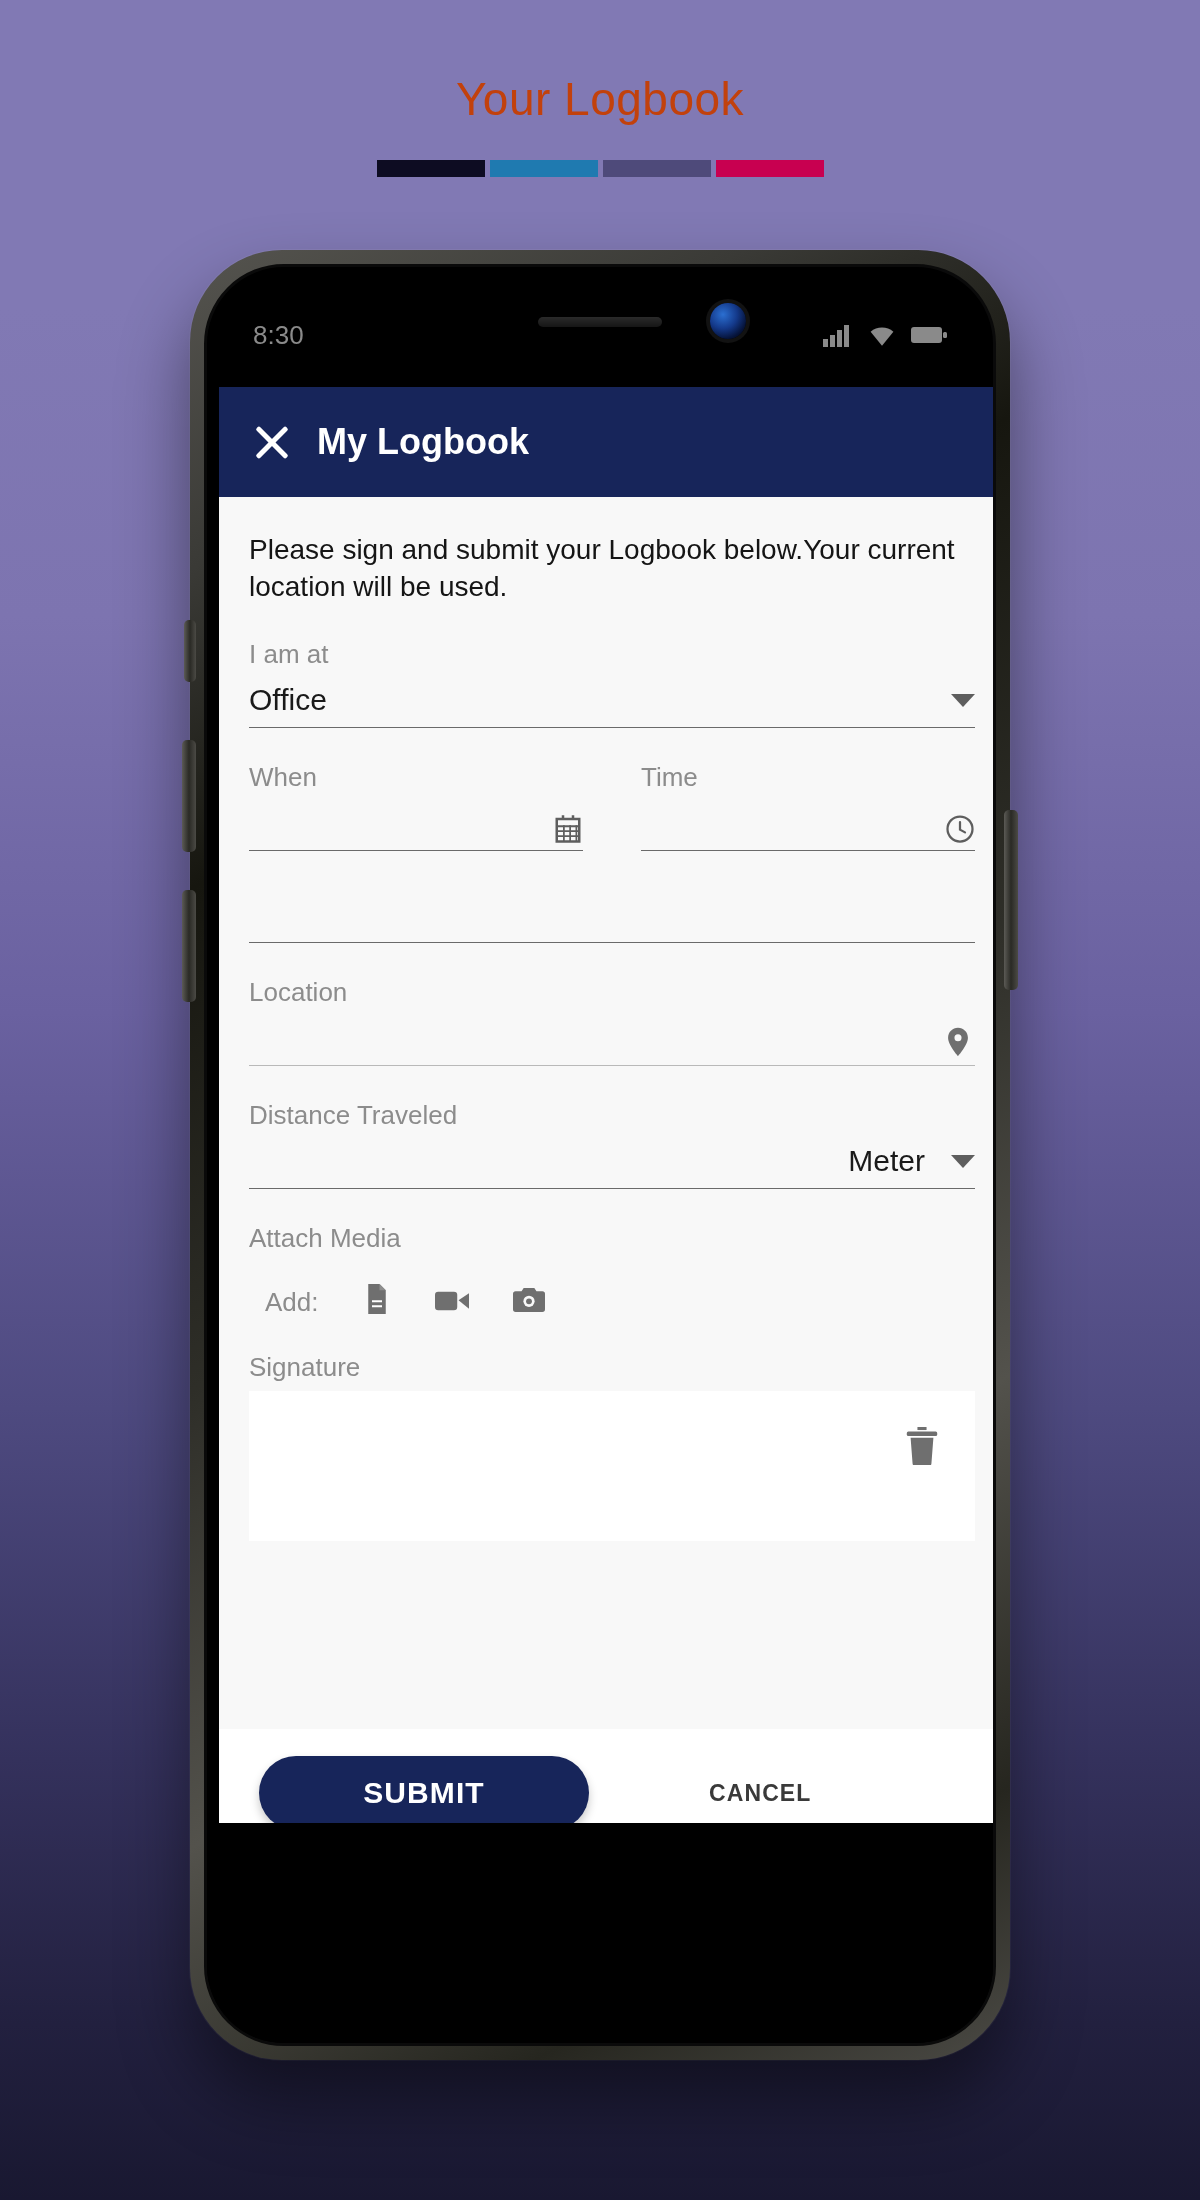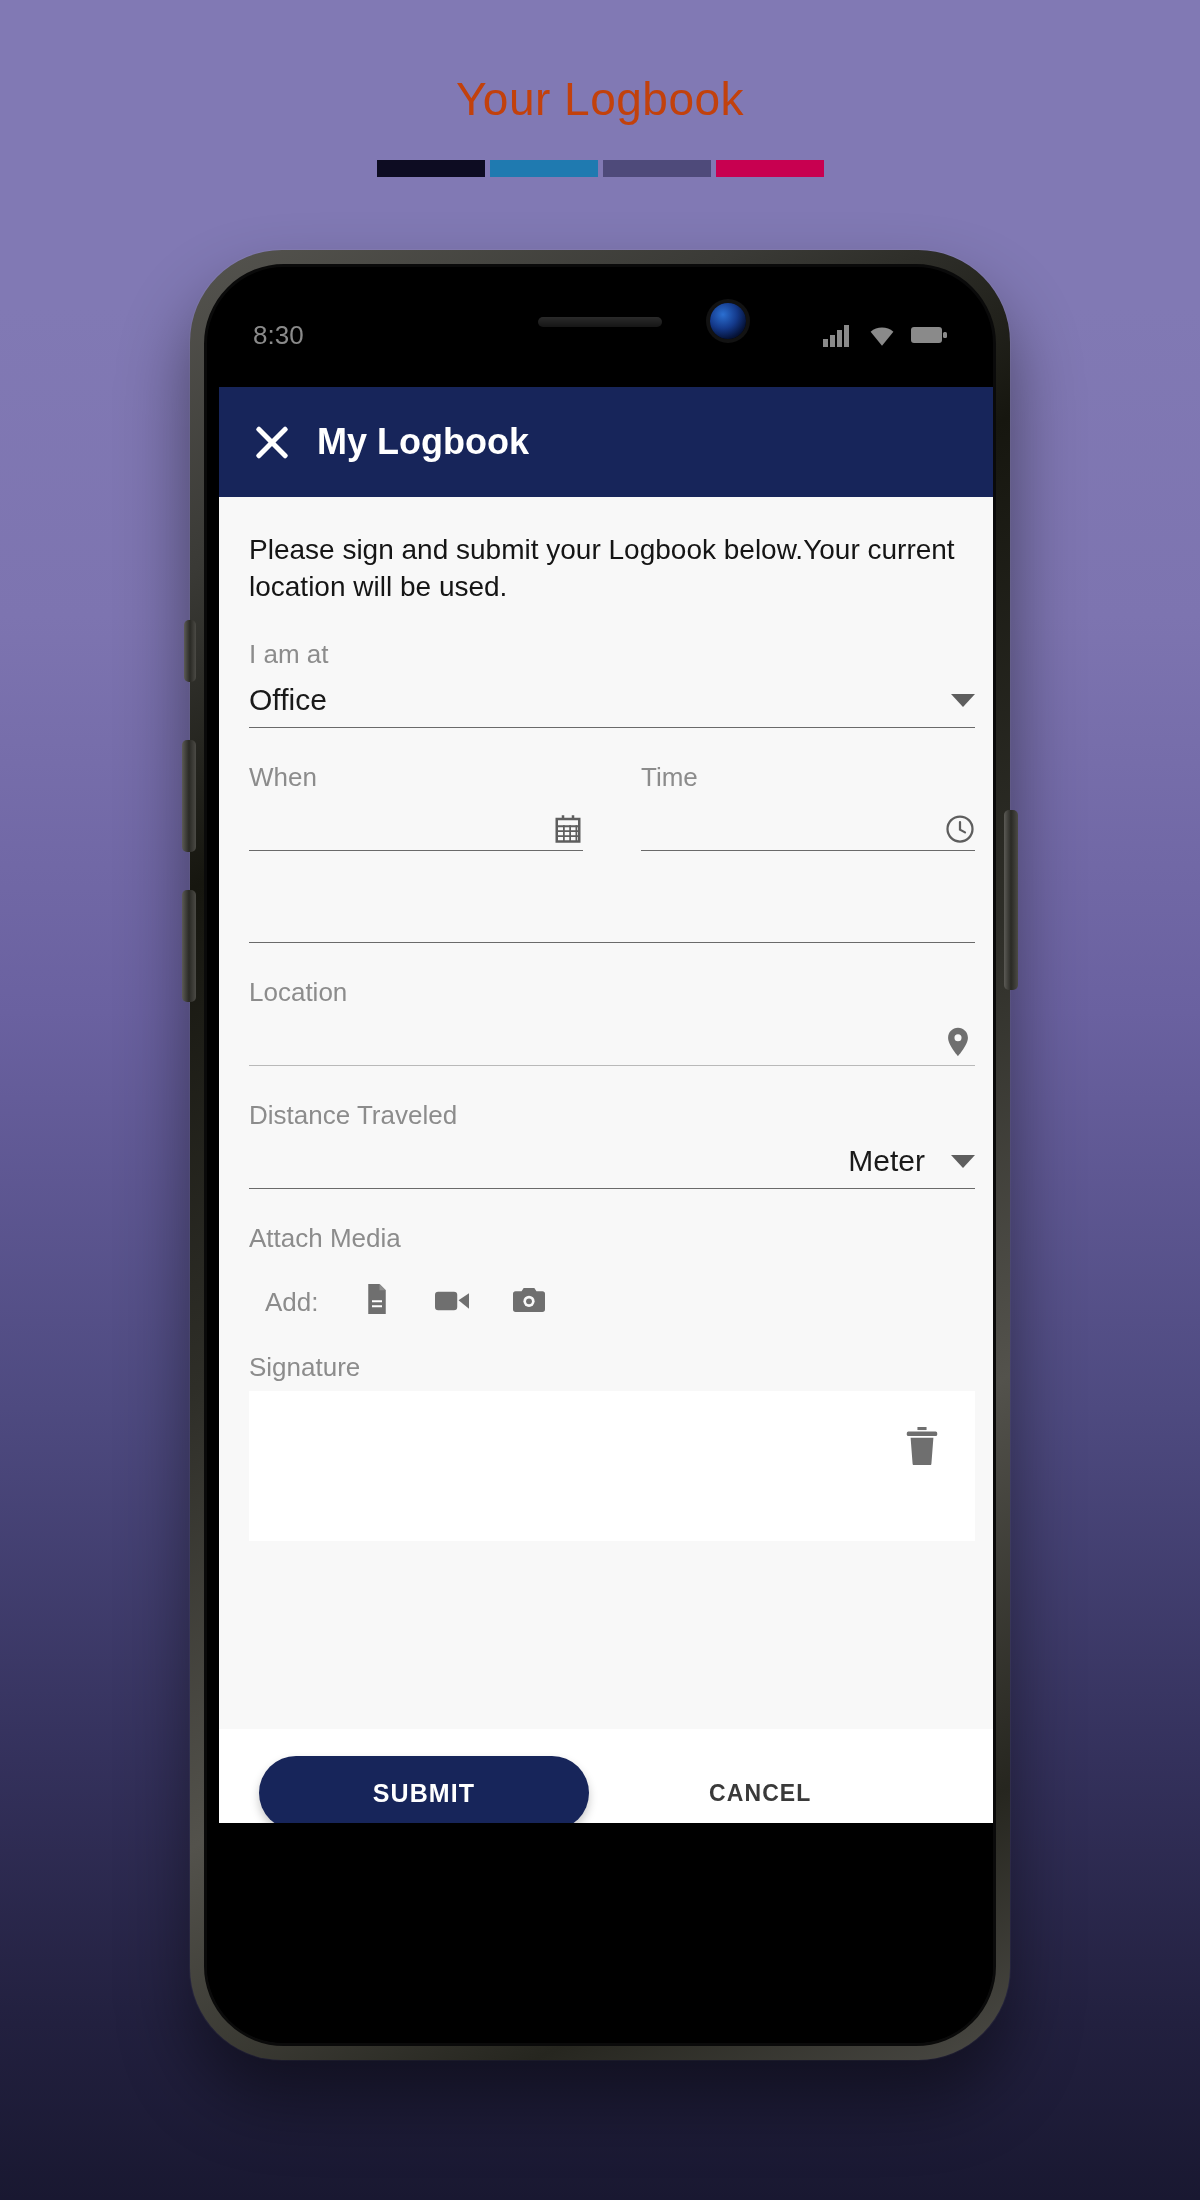--- a/index.html
+++ b/index.html
@@ -123,21 +123,21 @@
   }
   .trash { position:absolute; right:36px; top:36px; cursor:pointer; }
 
   .actions {
     position:absolute; left:0; bottom:0; width:100%; height:128px;
     background:#ffffff; display:flex; align-items:center; padding:0 40px; gap:0;
   }
   .submit-btn {
     width:330px; height:74px; border-radius:40px; background:#17255a; color:#fff;
     display:flex; align-items:center; justify-content:center;
-    font-size:25px; font-weight:700; letter-spacing:1.1px; cursor:pointer;
+    font-size:30px; font-weight:700; letter-spacing:1.1px; cursor:pointer;
     box-shadow:0 5px 10px rgba(0,0,0,0.22); border:none;text-align:center;
   }
   .cancel-btn {
     margin-left:120px; font-size:23px; font-weight:700; letter-spacing:1.1px;
     color:#3a3a3a; background:none; border:none; cursor:pointer;
   }
 
   .home-area { position:absolute; left:0; bottom:0; width:100%; height:220px; background:#000; }
 </style>
 </head>

